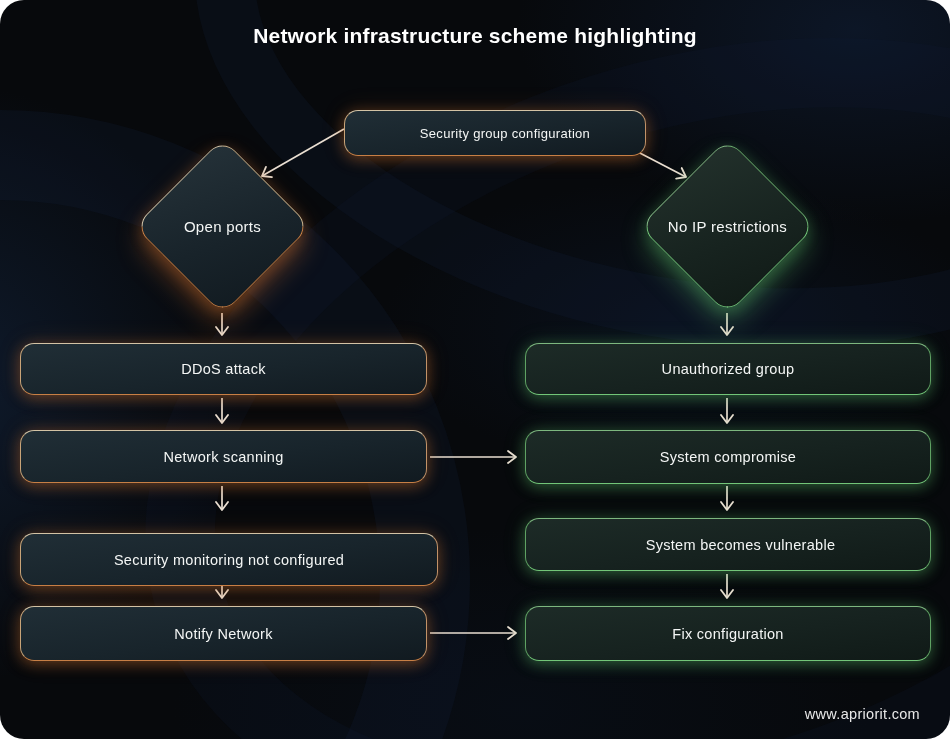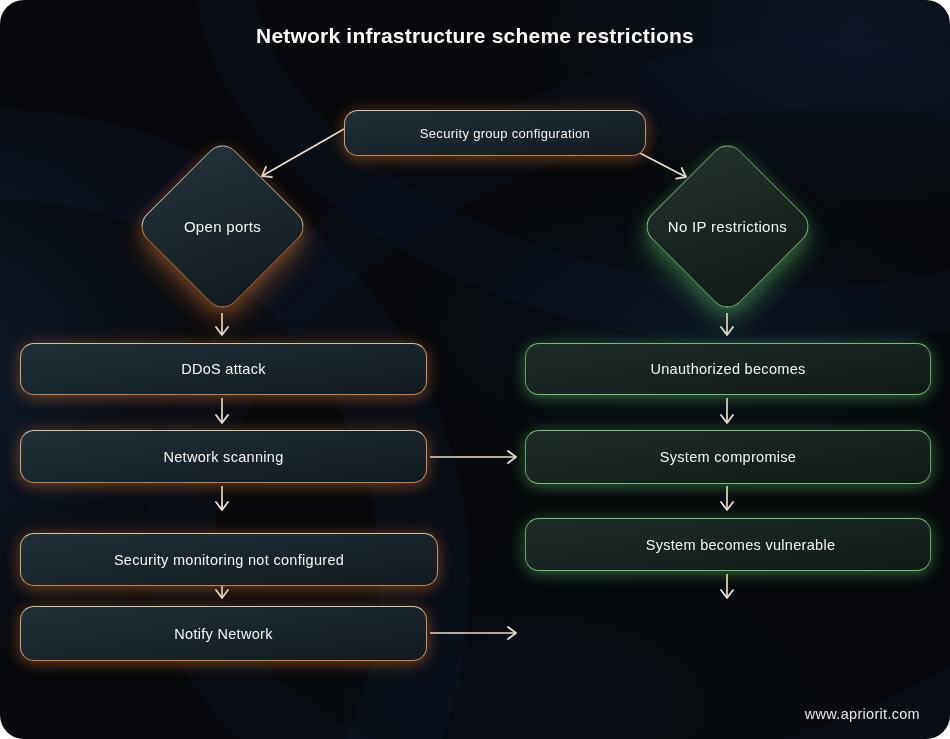--- a/index.html
+++ b/index.html
@@ -132,21 +132,21 @@
 </style>
 </head>
 <body>
 
 <div class="canvas">
   <div class="bg-arc arc1"></div>
   <div class="bg-arc arc2"></div>
   <div class="bg-arc arc3"></div>
 
   <div class="title">
-    <div>Network infrastructure scheme restrictions</div>
+    <div>Network infrastructure scheme highlighting</div>
   </div>
 
   <svg class="arrows" width="950" height="739" viewBox="0 0 950 739">
     <defs>
       <marker id="ah" markerUnits="userSpaceOnUse" markerWidth="16" markerHeight="16" refX="9" refY="7" orient="auto">
         <path d="M1,1 L9,7 L1,13" fill="none" stroke="#eadfd2" stroke-width="1.8" stroke-linecap="round" stroke-linejoin="round"></path>
       </marker>
     </defs>
     <g stroke="#eadfd2" stroke-width="1.7" fill="none">
       <line x1="344" y1="129" x2="262" y2="176" marker-end="url(#ah)"></line>
@@ -188,23 +188,26 @@
     <span>Network scanning</span>
   </div>
   <div class="node rect theme-orange" style="left:20px; top:533px; width:418px; height:53px;">
     <span>Security monitoring not configured</span>
   </div>
   <div class="node rect theme-orange" style="left:20px; top:606px; width:407px; height:55px;">
     <span>Notify Network</span>
   </div>
 
   <div class="node rect theme-green" style="left:525px; top:343px; width:406px; height:52px;">
-    <span>Unauthorized becomes</span>
+    <span>Unauthorized group</span>
   </div>
   <div class="node rect theme-green" style="left:525px; top:430px; width:406px; height:54px;">
     <span>System compromise</span>
   </div>
   <div class="node rect theme-green" style="left:525px; top:518px; width:406px; height:53px;padding-left:25px;">
     <span>System becomes vulnerable</span>
   </div>
+  <div class="node rect theme-green" style="left:525px; top:606px; width:406px; height:55px;">
+    <span>Fix configuration</span>
+  </div>
 
   <div class="footer">www.apriorit.com</div>
 </div>
 
 </body></html>

